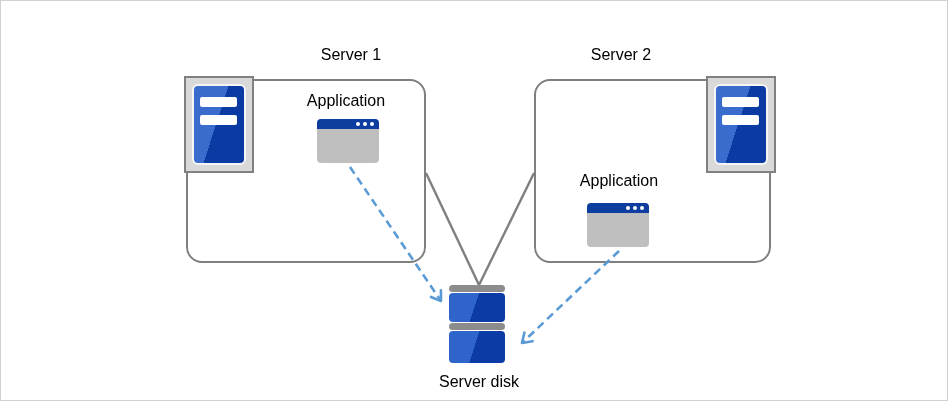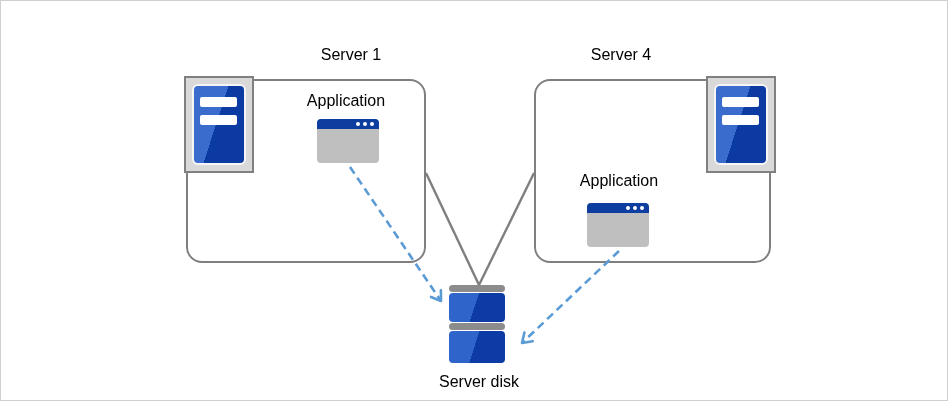--- a/index.html
+++ b/index.html
@@ -107,21 +107,21 @@
 </style>
 </head>
 <body>
 
 <div class="canvas">
 
   <div class="server-box s1"></div>
   <div class="server-box s2"></div>
 
   <div class="lbl" style="left:270px;top:44px;width:160px;">Server 1</div>
-  <div class="lbl" style="left:540px;top:44px;width:160px;">Server 4</div>
+  <div class="lbl" style="left:540px;top:44px;width:160px;">Server 2</div>
 
   <div class="tower-frame s1">
     <div class="tower">
       <div class="tower-bar b1"></div>
       <div class="tower-bar b2"></div>
     </div>
   </div>
   <div class="tower-frame s2">
     <div class="tower">
       <div class="tower-bar b1"></div>

